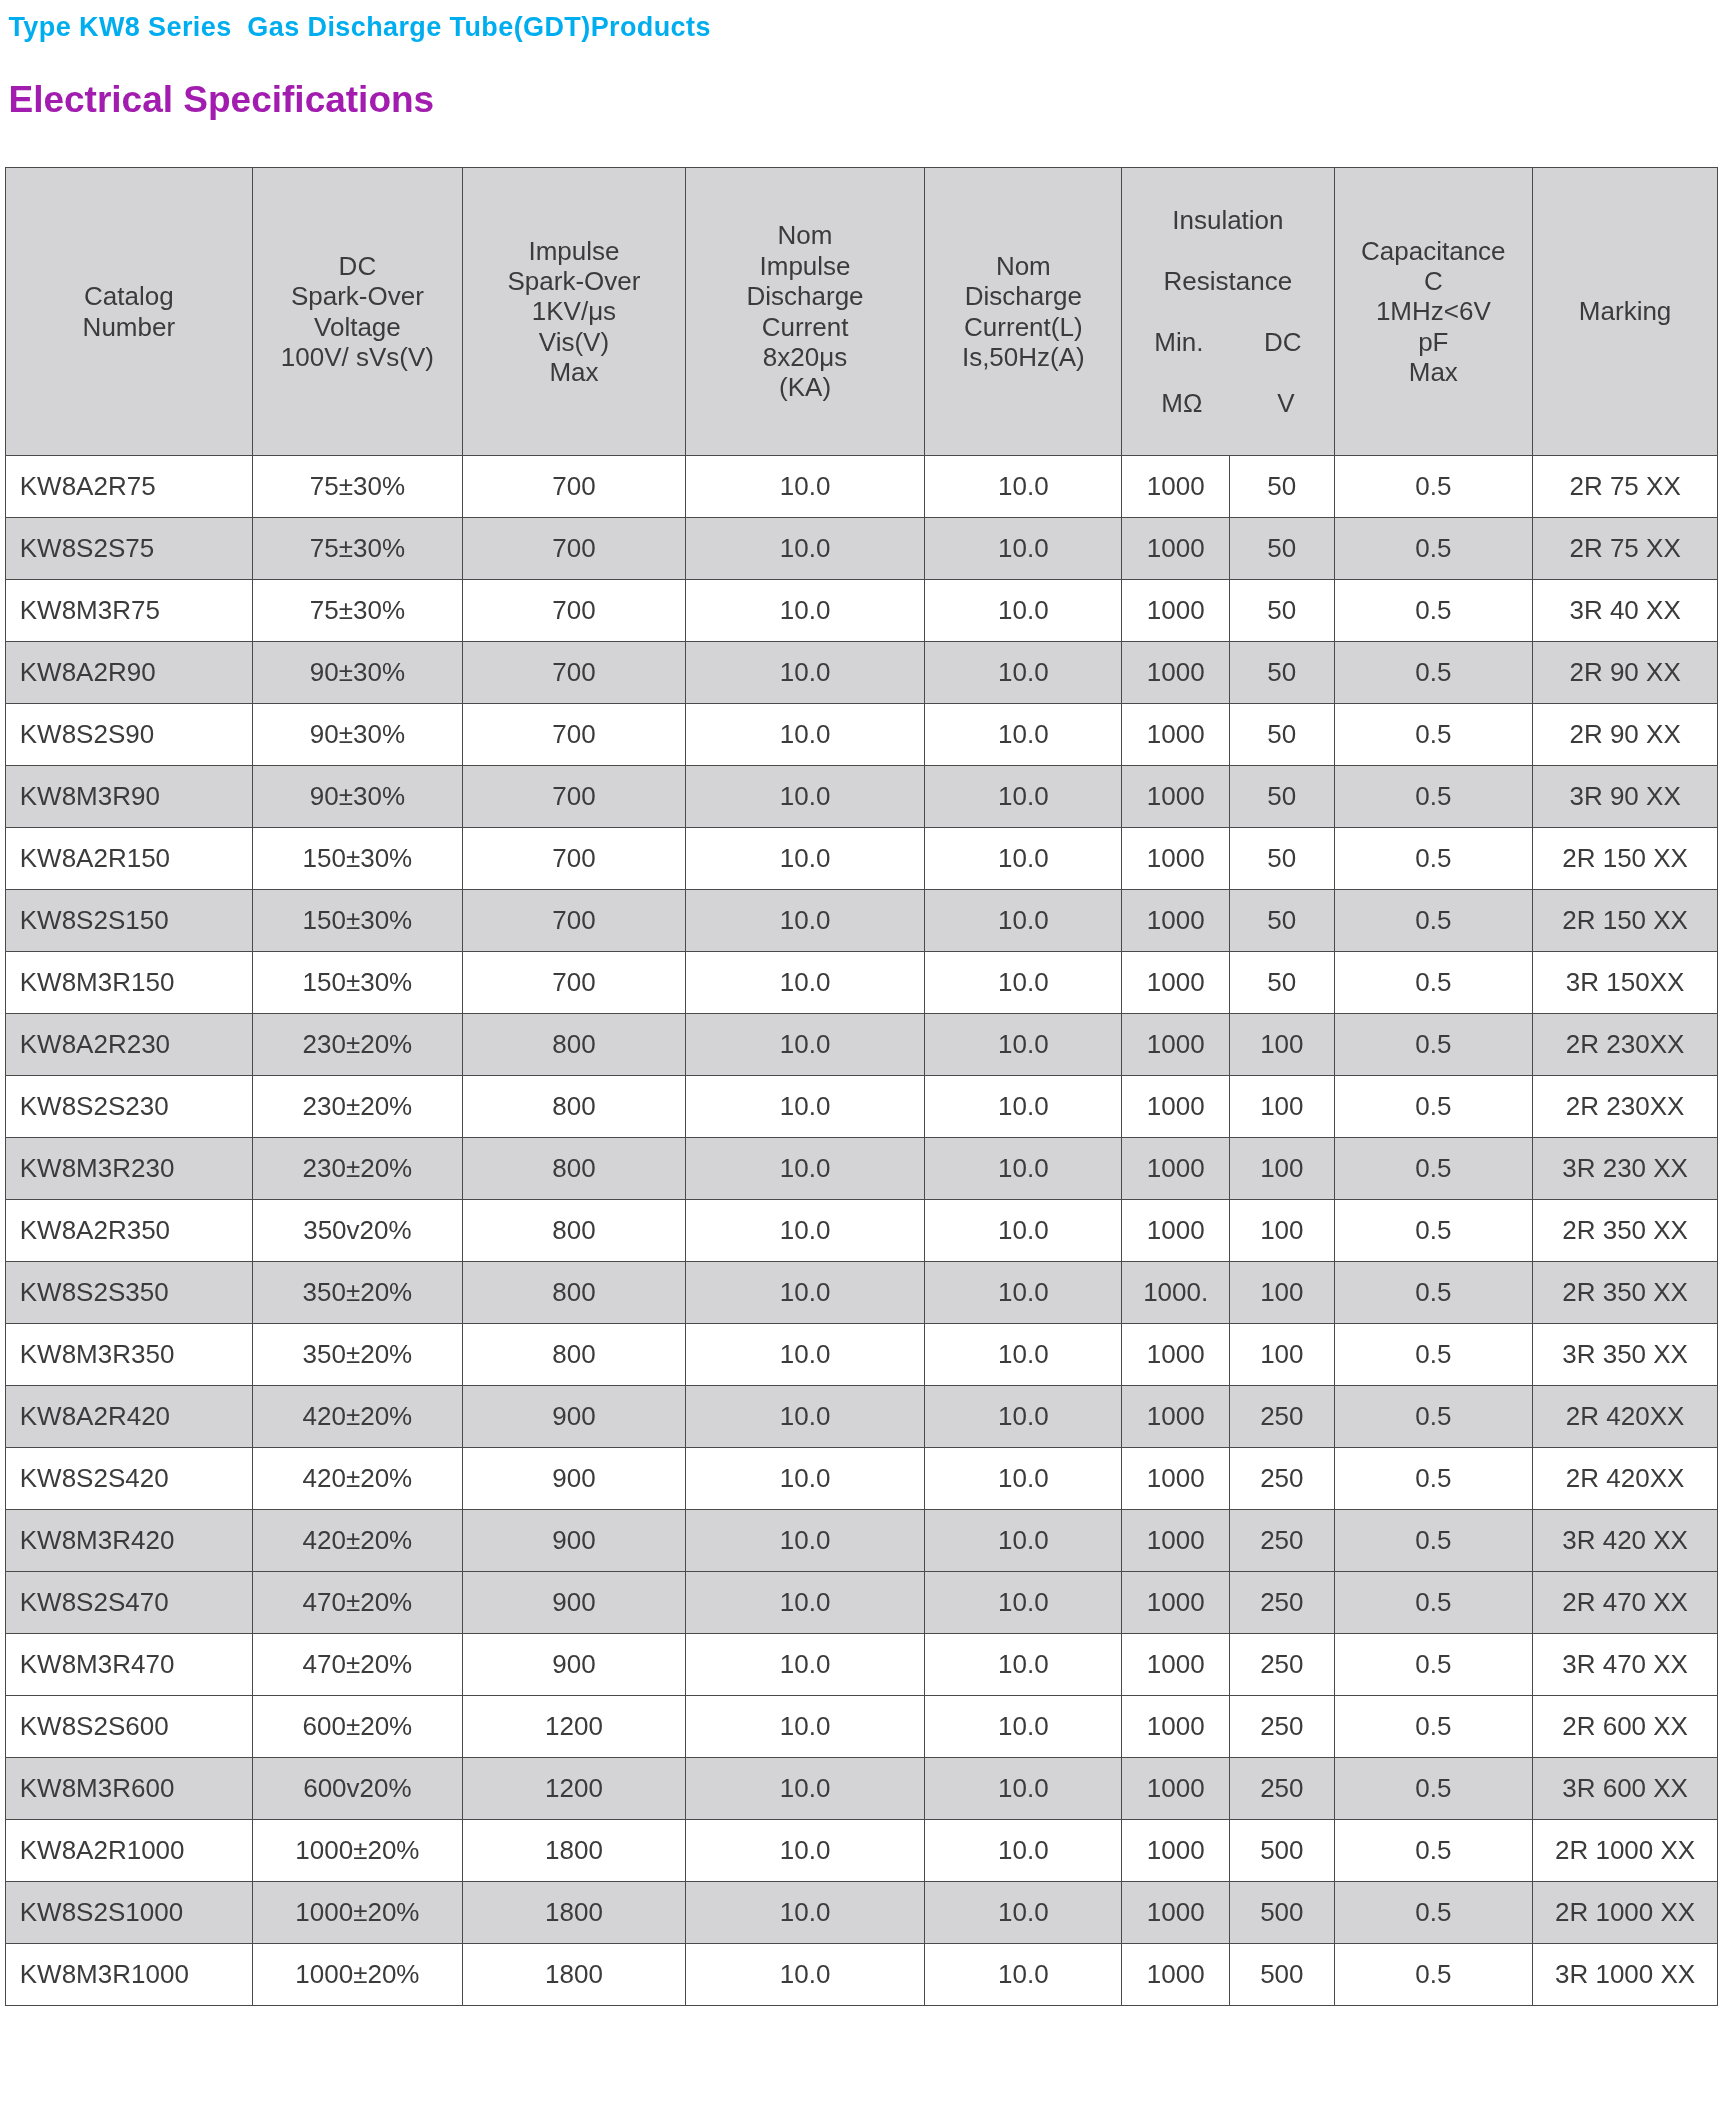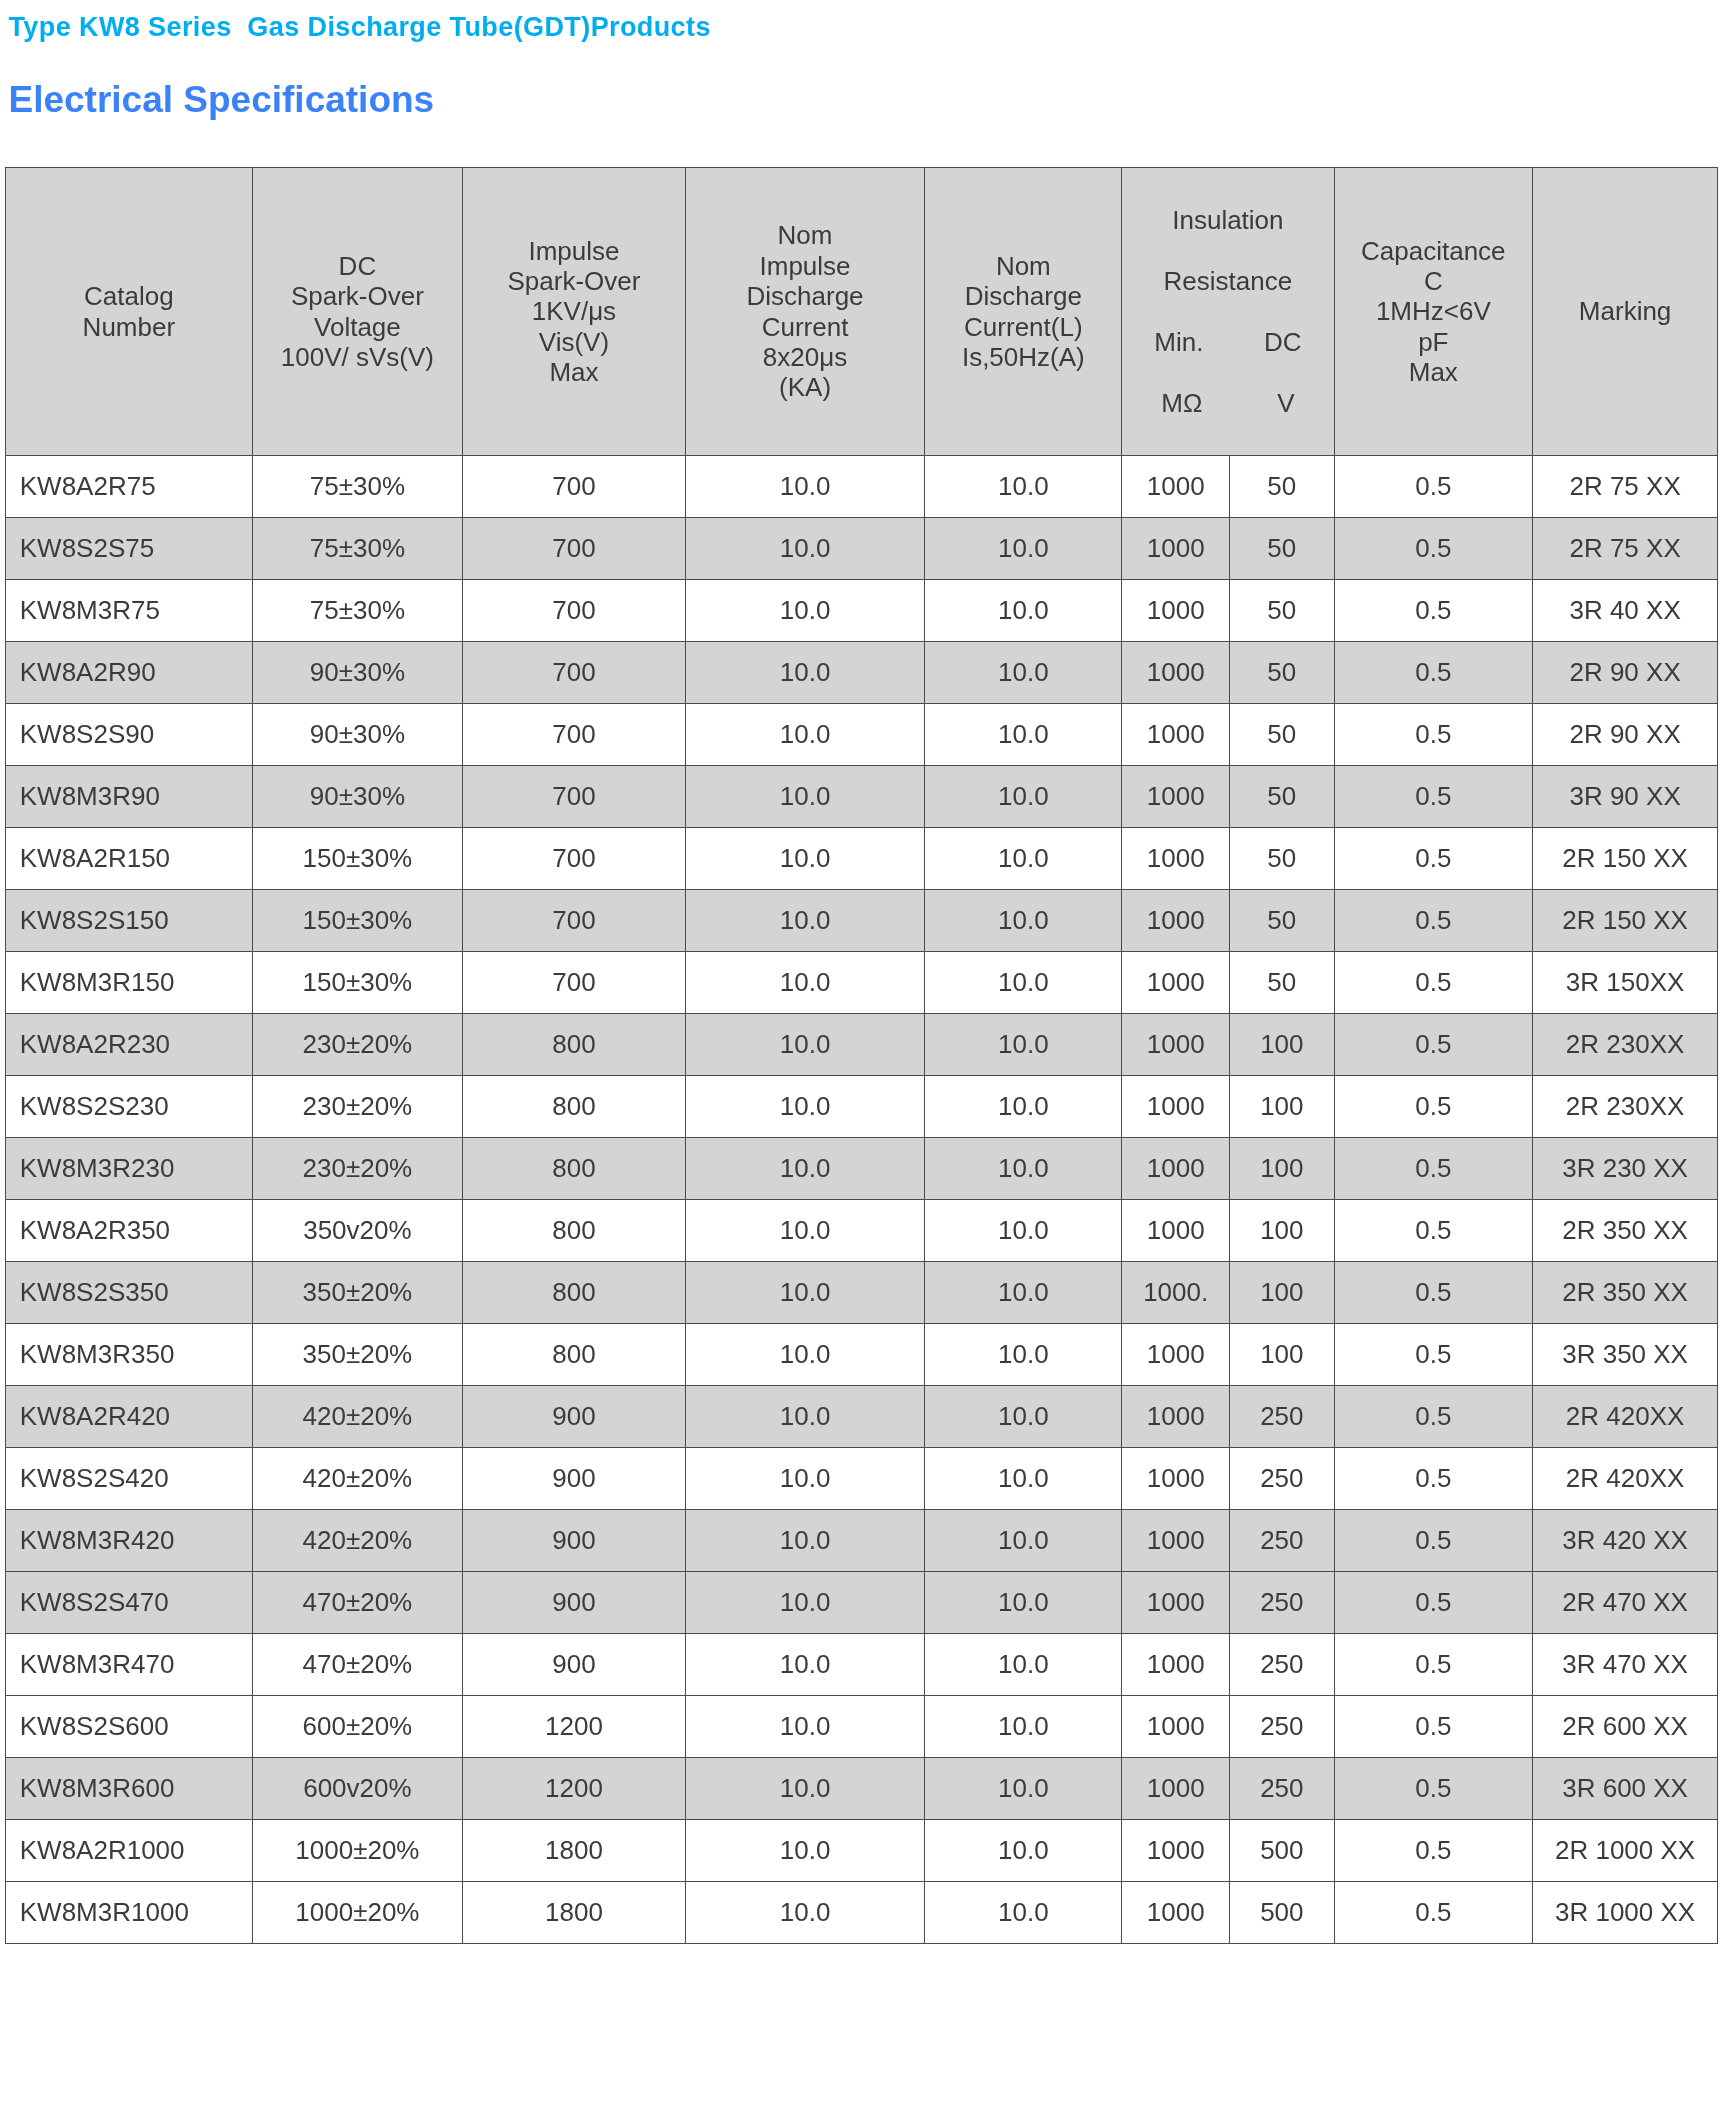--- a/index.html
+++ b/index.html
@@ -12,21 +12,21 @@
   .page { padding:5.1px 10.3px 0 5.1px; }
   .title {
     color:#00AEEF;
     font-size:27px;
     font-weight:bold;
     letter-spacing:0.4px;
     padding:6.8px 0 0 3.4px;
     white-space:pre-wrap;
   }
   .section-heading {
-    color:#3b82f6;
+    color:#a21caf;
     font-size:37px;
     font-weight:bold;
     margin-top:36px;
     padding-left:3.4px;
   }
   table.specs {
     border-collapse:collapse;
     width:1713px;
     margin-top:46px;
     table-layout:fixed;
@@ -375,20 +375,31 @@
           <td class="col-catalog">KW8A2R1000</td>
           <td>1000±20%</td>
           <td>1800</td>
           <td>10.0</td>
           <td>10.0</td>
           <td>1000</td>
           <td>500</td>
           <td>0.5</td>
           <td>2R 1000 XX</td>
         </tr>
+        <tr class="striped">
+          <td class="col-catalog">KW8S2S1000</td>
+          <td>1000±20%</td>
+          <td>1800</td>
+          <td>10.0</td>
+          <td>10.0</td>
+          <td>1000</td>
+          <td>500</td>
+          <td>0.5</td>
+          <td>2R 1000 XX</td>
+        </tr>
         <tr>
           <td class="col-catalog">KW8M3R1000</td>
           <td>1000±20%</td>
           <td>1800</td>
           <td>10.0</td>
           <td>10.0</td>
           <td>1000</td>
           <td>500</td>
           <td>0.5</td>
           <td>3R 1000 XX</td>

